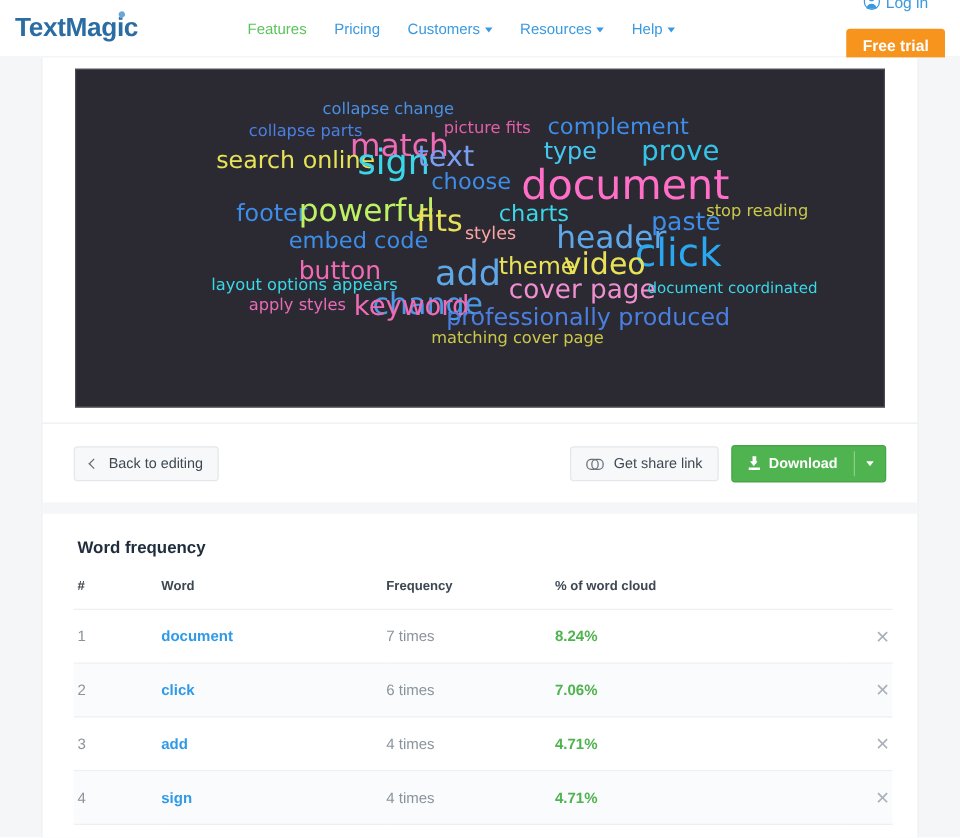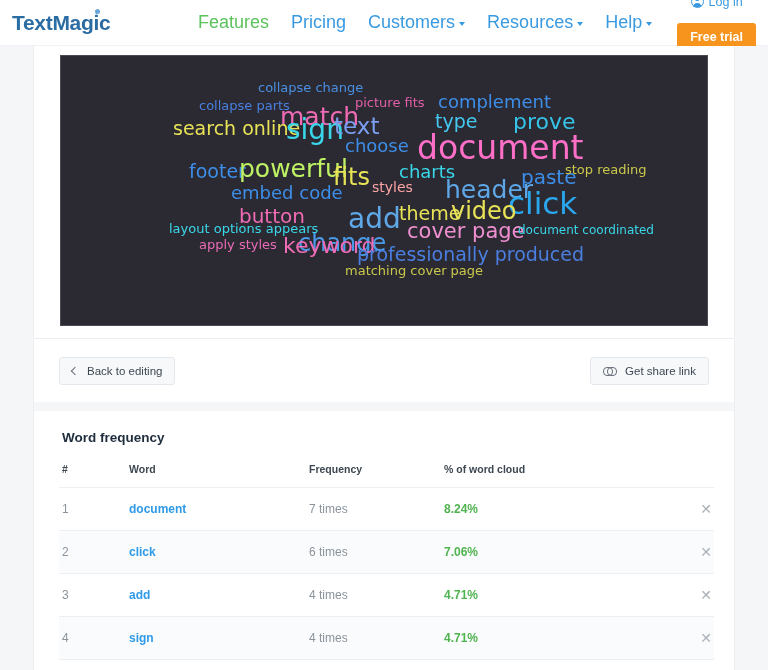--- a/index.html
+++ b/index.html
@@ -41,21 +41,21 @@
   }
 
   .nav-center {
     position: absolute;
     left: 198px;
     display: flex;
     align-items: center;
     gap: 22px;
   }
   .nav-link {
-    font-size: 18px;
+    font-size: 12px;
     color: #3a9ae0;
     text-decoration: none;
     white-space: nowrap;
     display: inline-flex;
     align-items: center;
     gap: 4px;
     cursor: pointer;
   }
   .nav-link.active { color: #5cc35c; }
   .caret-down {
@@ -418,20 +418,31 @@
         <span class="chev-left"></span>
         <span>Back to editing</span>
       </button>
 
       <div class="toolbar-right">
         <button class="btn btn-light">
           <span class="link-icon"></span>
           <span>Get share link</span>
         </button>
 
+        <div class="btn btn-green">
+          <span class="main">
+            <span class="dl-icon">
+                <span class="dl-bar"></span>
+              </span>
+            <span>Download</span>
+          </span>
+          <span class="split">
+            <span class="caret-white"></span>
+          </span>
+        </div>
       </div>
     </div>
 
     <div class="gap-strip"></div>
 
     <div class="freq-section">
       <h2 class="freq-title">Word frequency</h2>
       <table class="freq">
         <thead>
           <tr>

